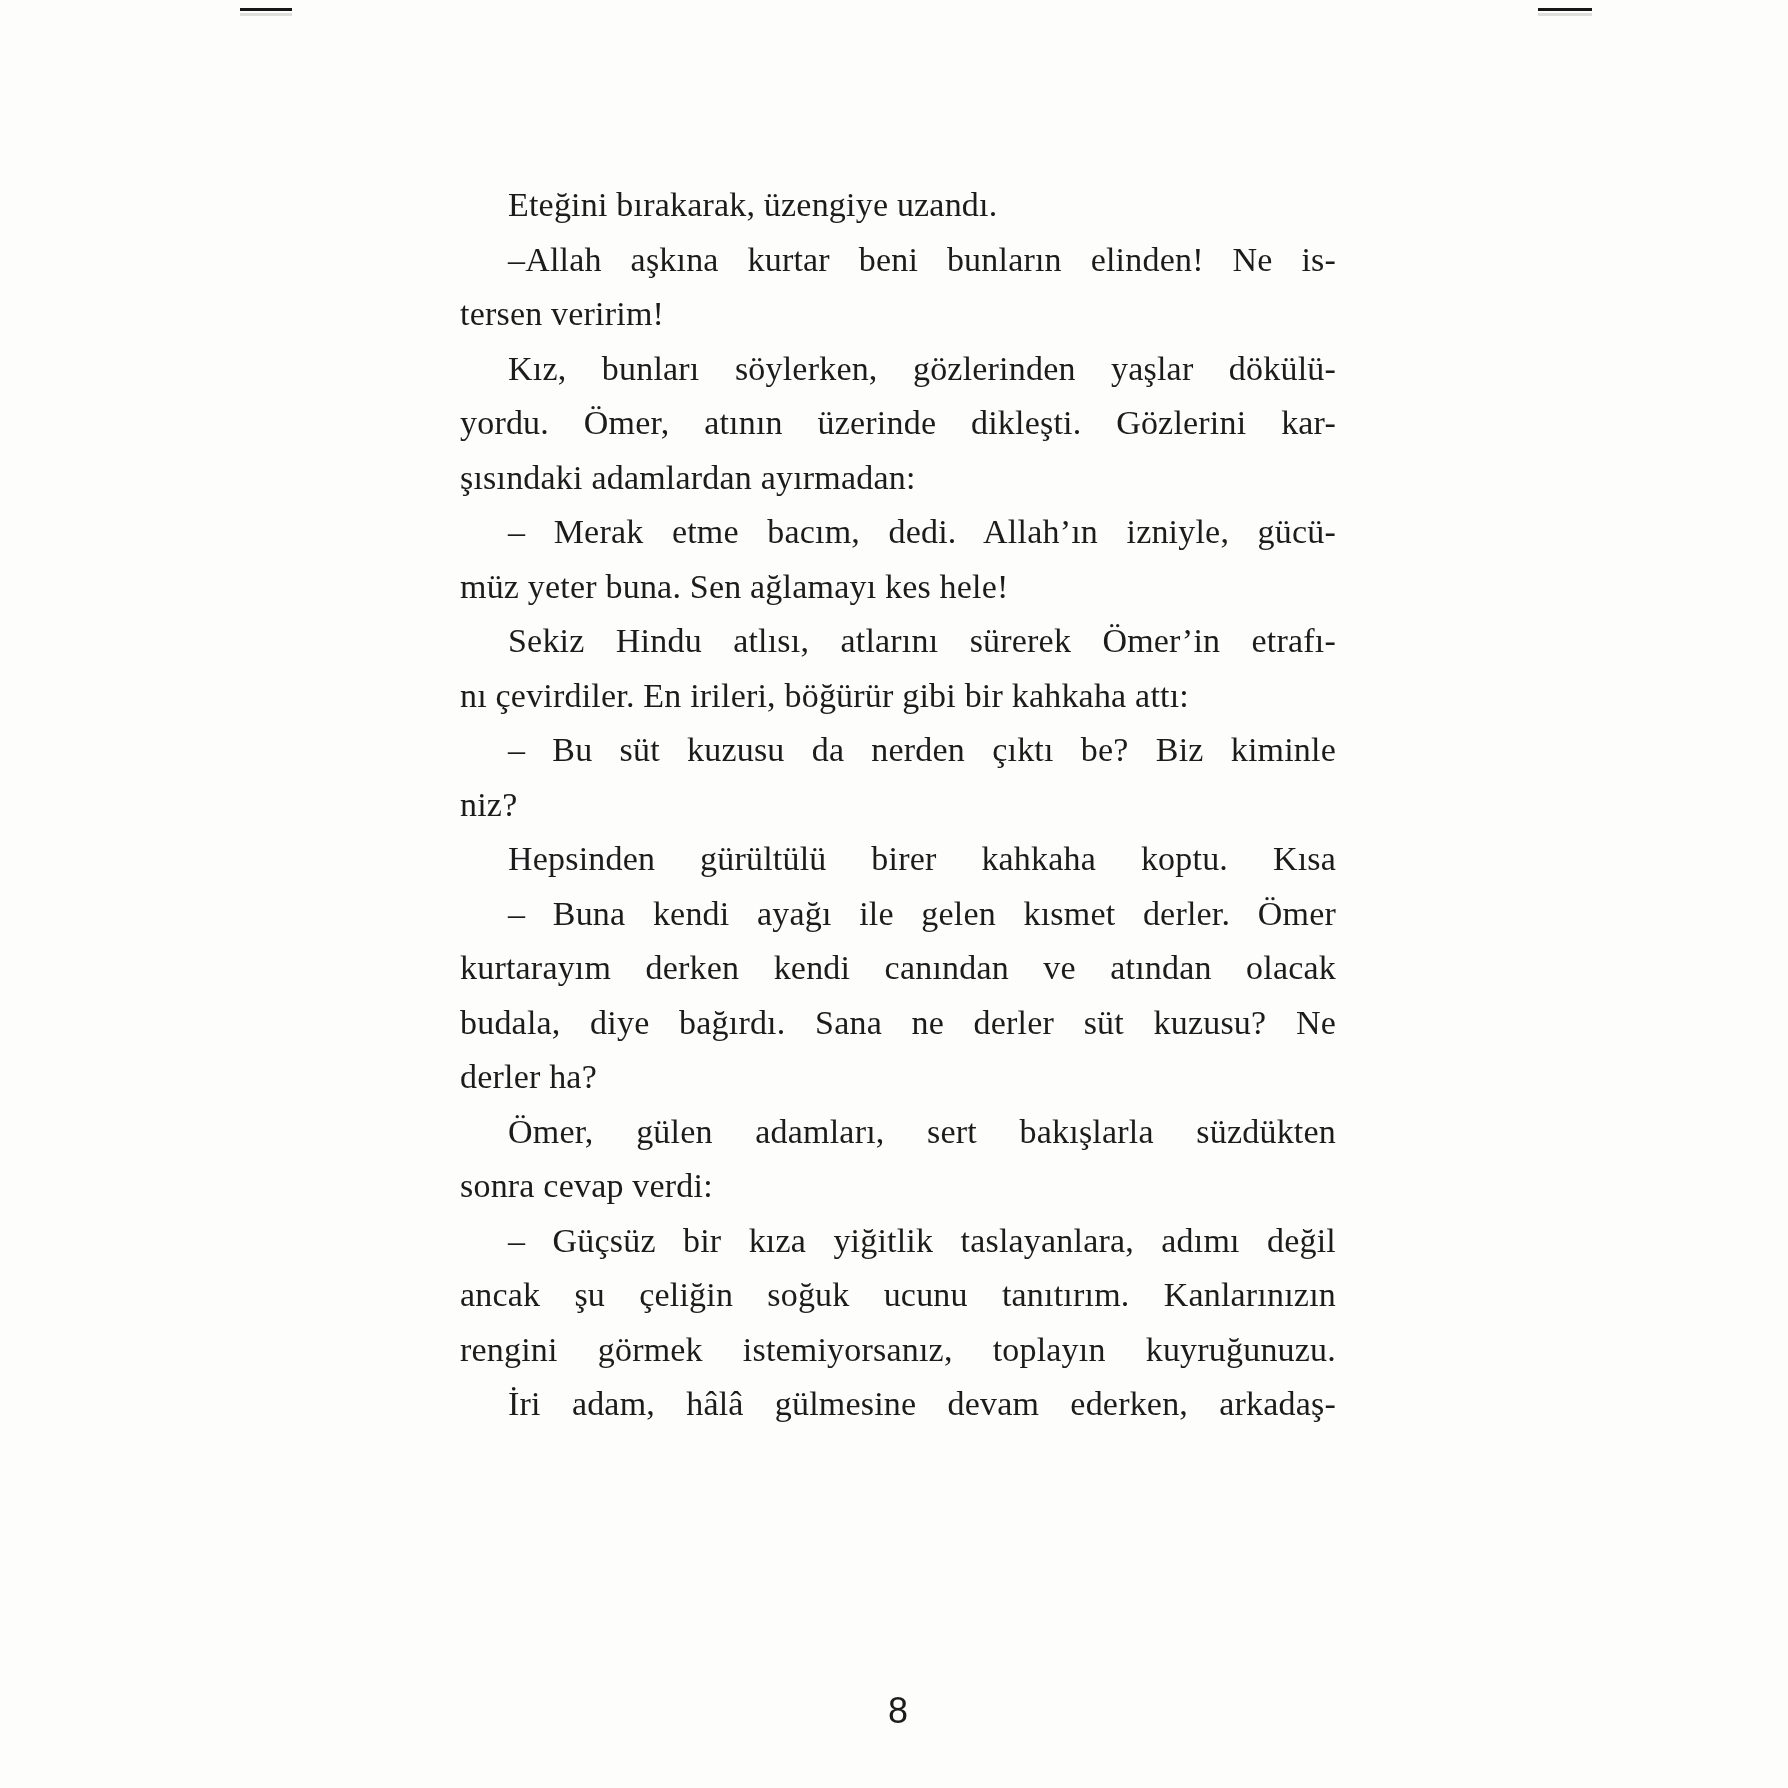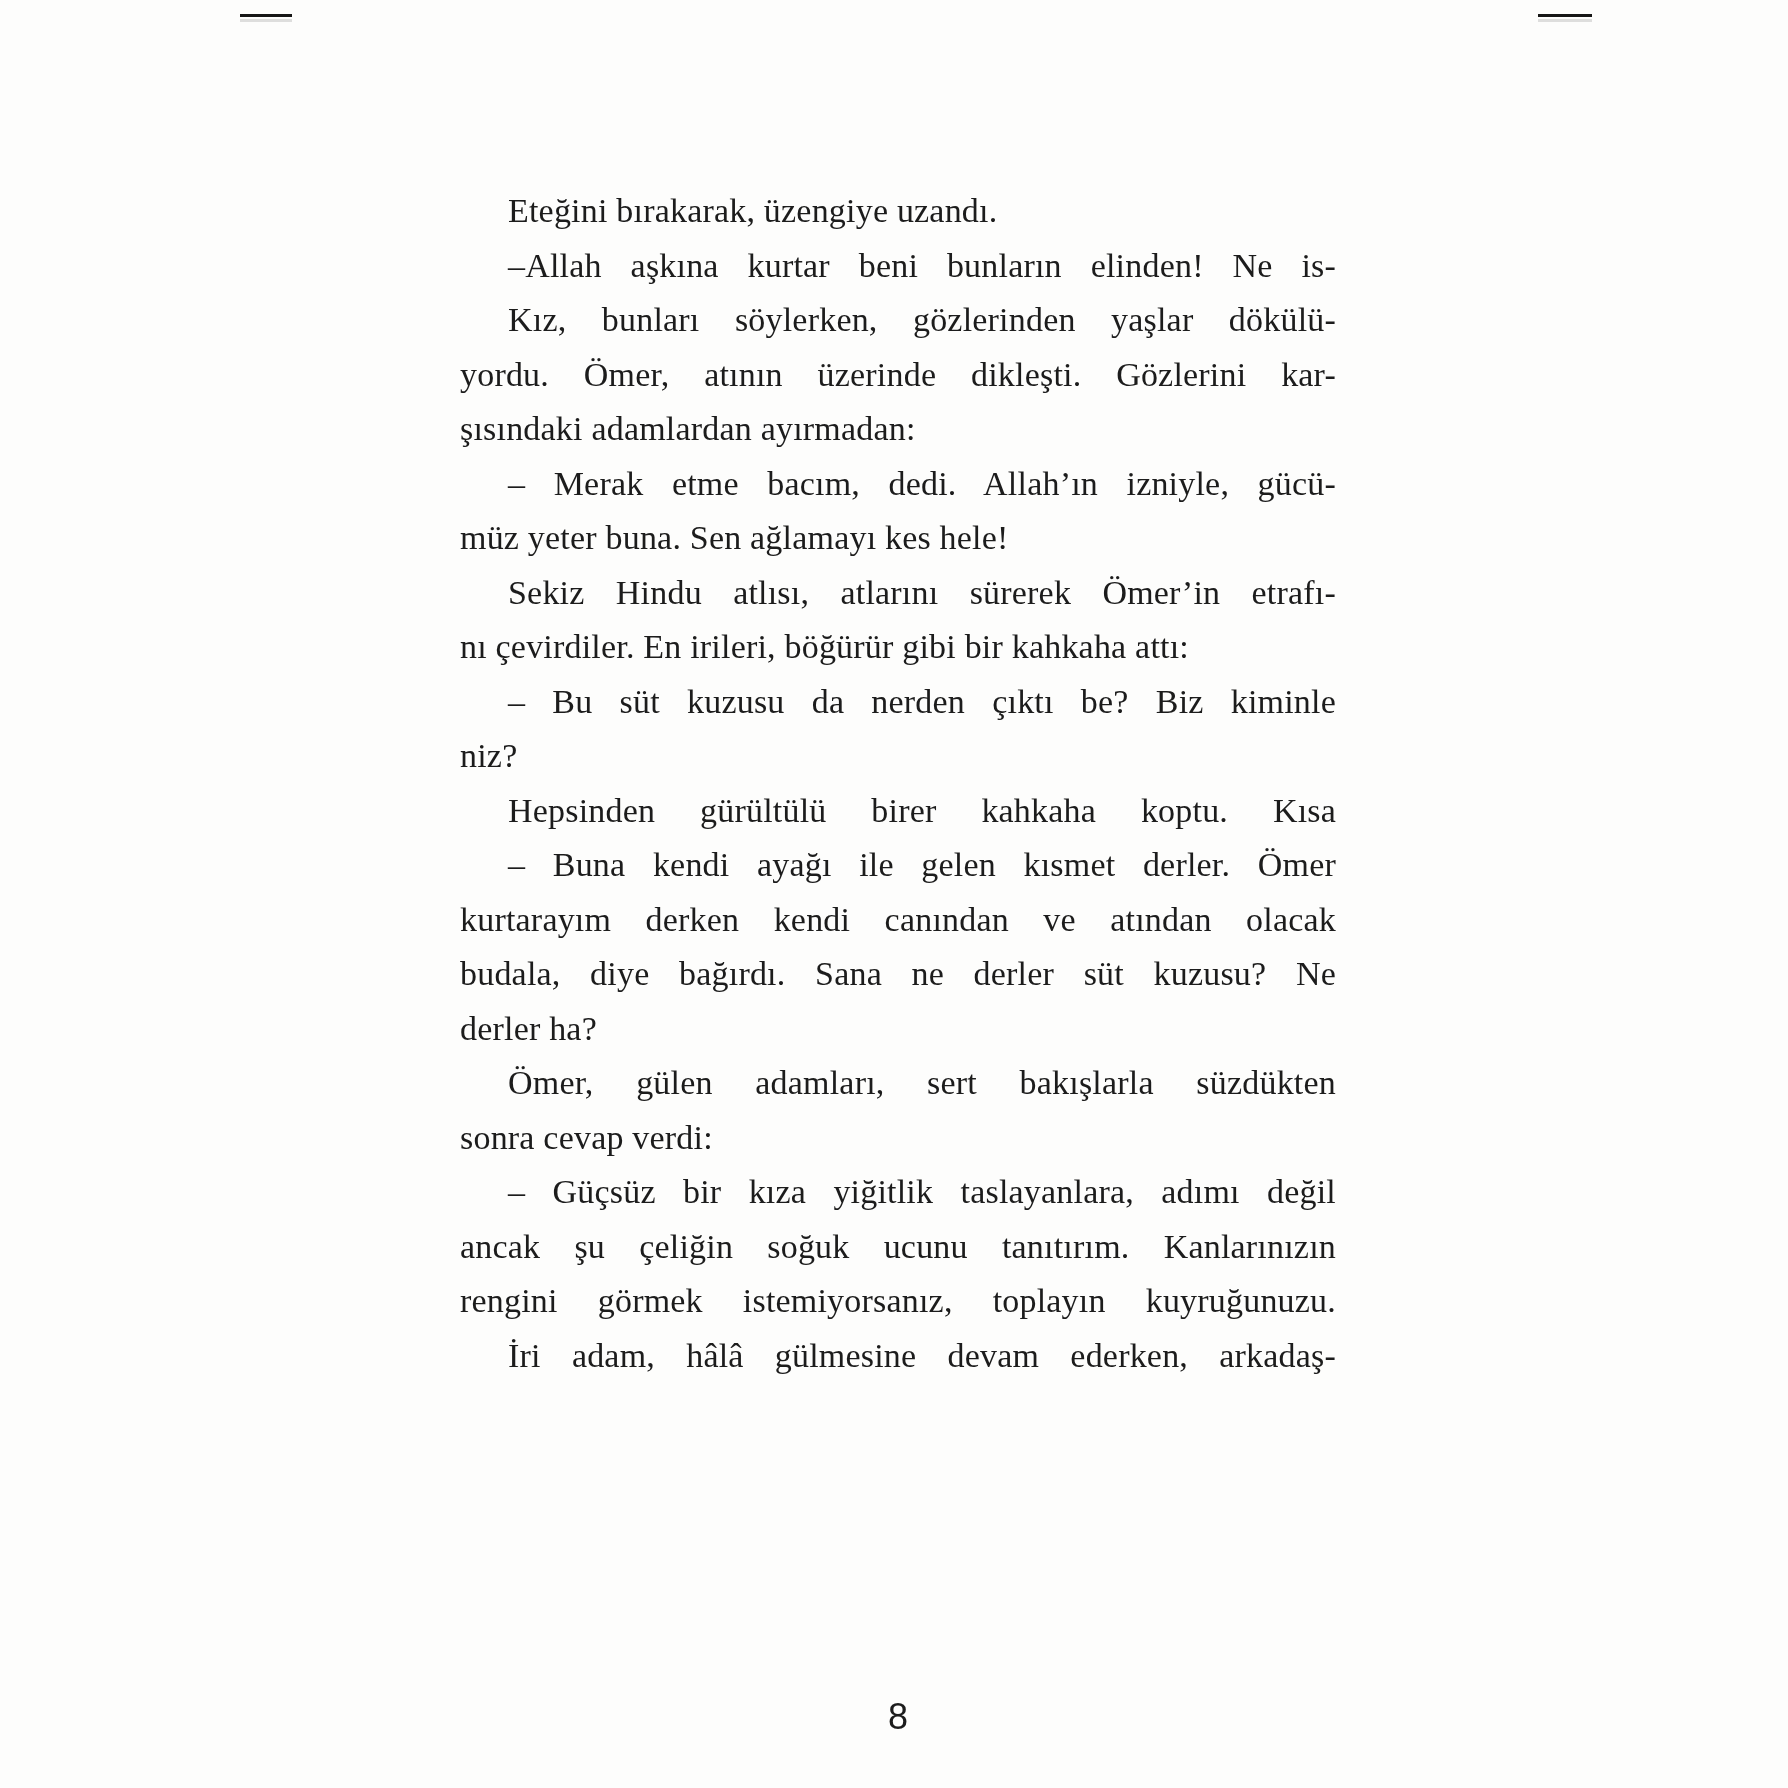--- a/index.html
+++ b/index.html
@@ -10,21 +10,20 @@
     width: 1788px;
     height: 1788px;
     background: var(--bg, #fdfdfc);
     font-family: "Liberation Serif", serif;
     position: relative;
     overflow: hidden;
   }
   .page {
     position: absolute;
     inset: 0;
-    margin-top: 6px;
   }
   .trim-mark {
     position: absolute;
     top: 8px;
     height: 3px;
     background: #161616;
     box-shadow: 0 5px 0 rgba(0,0,0,0.12);
   }
   .trim-mark.left  { left: 240px;  width: 52px; }
   .trim-mark.right { left: 1538px; width: 54px; }
@@ -62,20 +61,21 @@
 </style>
 </head>
 <body>
 
 <div class="page">
   <div class="trim-mark left"></div>
   <div class="trim-mark right"></div>
   <div class="text-block">
       <div class="line indent">Eteğini bırakarak, üzengiye uzandı.</div>
       <div class="line indent just">–Allah aşkına kurtar beni bunların elinden! Ne is-</div>
+      <div class="line">tersen veririm!</div>
       <div class="line indent just">Kız, bunları söylerken, gözlerinden yaşlar dökülü-</div>
       <div class="line just">yordu. Ömer, atının üzerinde dikleşti. Gözlerini kar-</div>
       <div class="line">şısındaki adamlardan ayırmadan:</div>
       <div class="line indent just">– Merak etme bacım, dedi. Allah’ın izniyle, gücü-</div>
       <div class="line">müz yeter buna. Sen ağlamayı kes hele!</div>
       <div class="line indent just">Sekiz Hindu atlısı, atlarını sürerek Ömer’in etrafı-</div>
       <div class="line">nı çevirdiler. En irileri, böğürür gibi bir kahkaha attı:</div>
       <div class="line indent just">– Bu süt kuzusu da nerden çıktı be? Biz kiminle</div>
       <div class="line">niz?</div>
       <div class="line indent just">Hepsinden gürültülü birer kahkaha koptu. Kısa</div>

